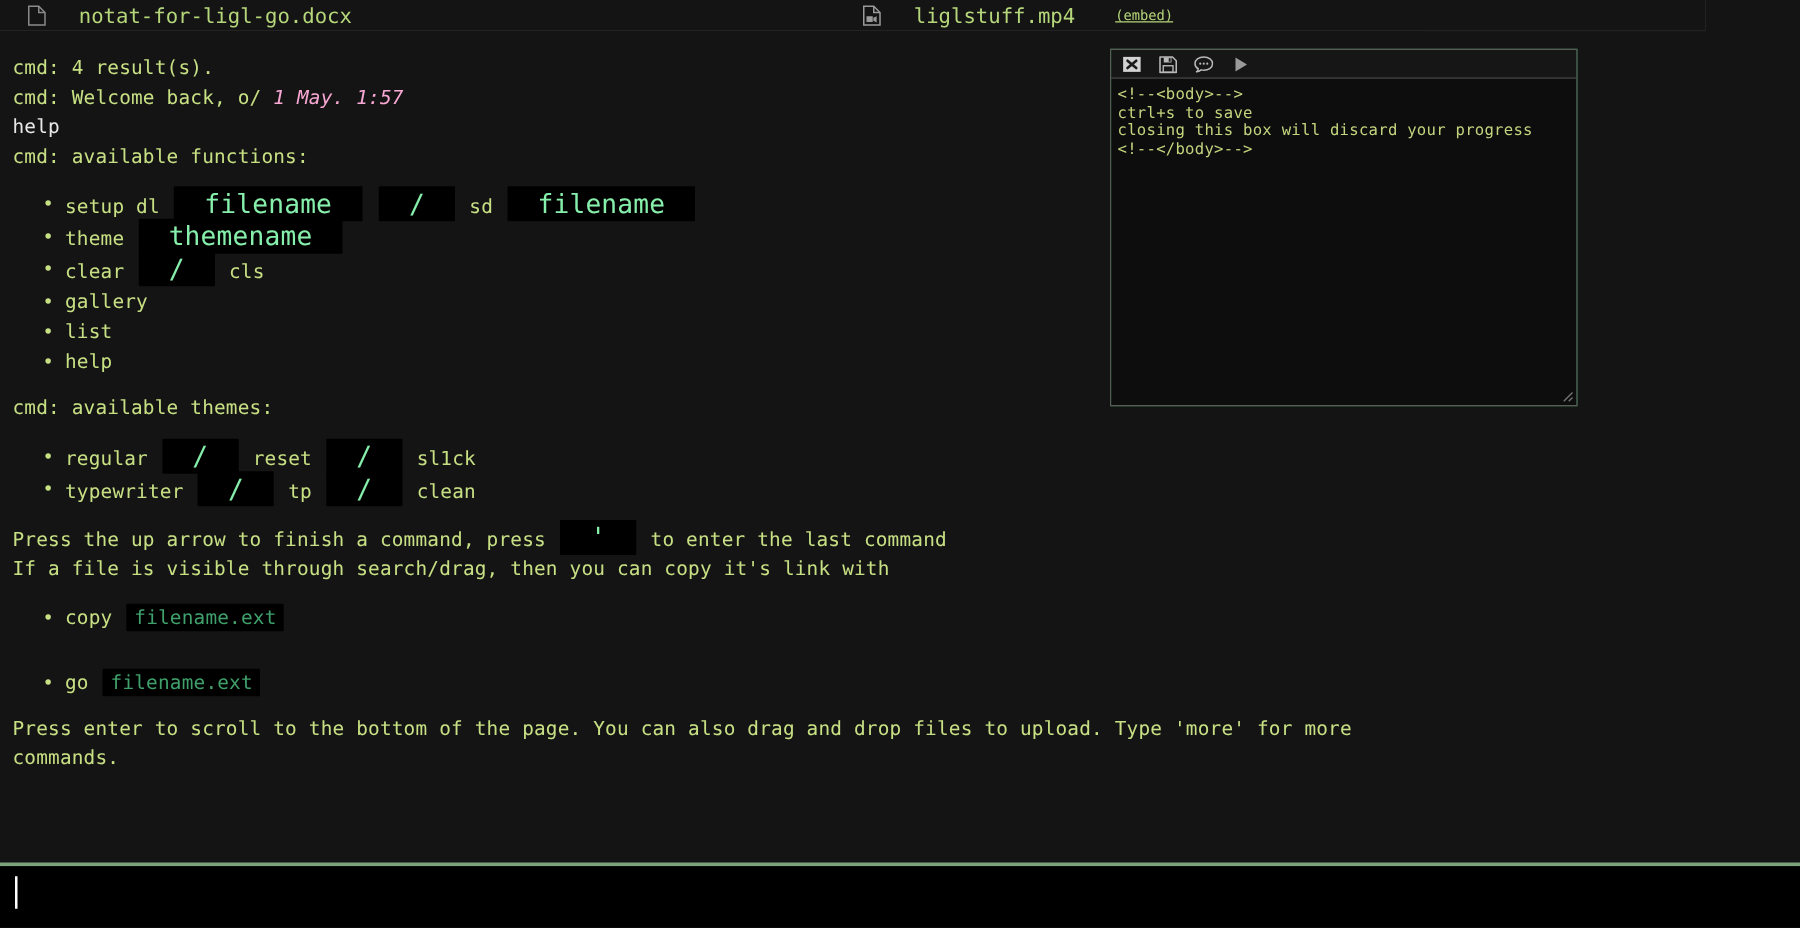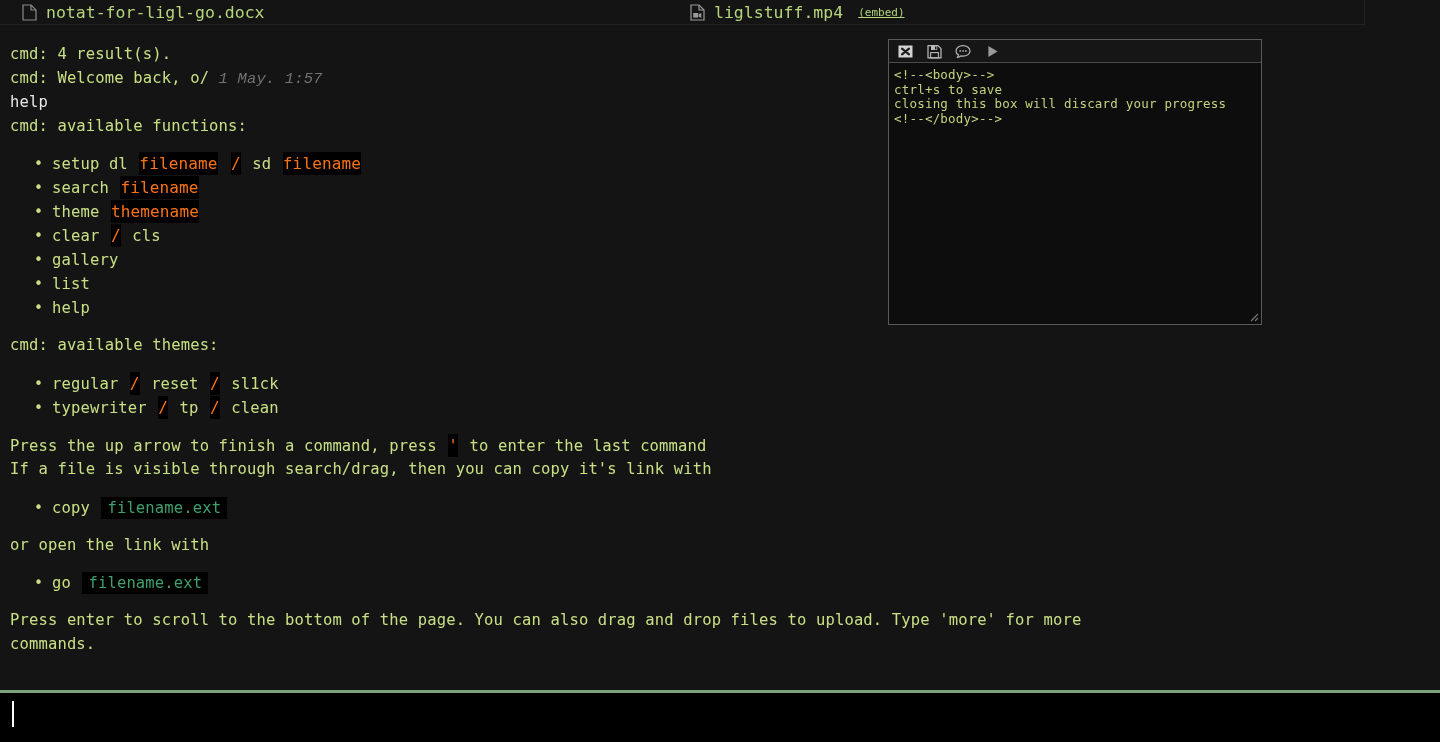--- a/index.html
+++ b/index.html
@@ -13,21 +13,21 @@
 
   
   #filebar{
     position:absolute; left:0; top:0; width:1365px; height:25px;
     background:#141414;
     border-bottom:1px solid #232323;
     border-right:1px solid #232323;
   }
   .file-entry{
     position:absolute; top:0; height:25px;
-    display:flex; align-items:center; gap:9px;
+    display:flex; align-items:center; gap:26px;
     white-space:nowrap;
   }
   #file-entry-0{ left:22px; }
   #file-entry-1{ left:690px; }
   .file-name{
     font-size:16.5px; color:#b5d67a; letter-spacing:0px;
   }
   .embed-link{
     font-size:11px; color:#b5d67a; text-decoration:underline;
     margin-left:6px; cursor:pointer;
@@ -40,37 +40,37 @@
   
   #terminal{
     position:absolute; left:0; top:25px; width:1140px; height:665px;
     background:#141414; padding:18px 0 0 0; overflow:hidden;
   }
   .tline{
     font-size:15.5px; line-height:23.5px; color:#c8e084;
     padding-left:10px; white-space:pre-wrap; letter-spacing:0.15px;
   }
   .plain-white{ color:#e8e8e8; }
-  .ts{ color:#737373; font-style:italic;font-family:Liberation Mono, monospace; }
+  .ts{ color:#f9a8d4; font-style:italic; }
   .spacer{ height:14px; }
 
   ul.tlist{ list-style:none; margin:0 0 0 0; padding:0; }
   ul.tlist li{
     position:relative;
     font-size:15.5px; line-height:24px; color:#c8e084;
     padding-left:52px; letter-spacing:0.15px;
   }
   ul.tlist li::before{
     content:"•"; position:absolute; left:34px; color:#c8e084; font-size:15px;
   }
   code.k{
-    background:#000000; color:#f97316;
-    padding:2px 0; margin:0 2px; border-radius:1px;
+    background:#000000; color:#86efac;
+    padding:2px 24px; margin:0 2px; border-radius:1px;
     font-family:"DejaVu Sans Mono","Liberation Mono",monospace;
-    font-size:16px;
+    font-size:21px;
   }
   code.kb{
     background:#000000; color:#3fa06b;
     padding:2px 6px; margin:16px 2px; border-radius:1px;
     font-family:"DejaVu Sans Mono","Liberation Mono",monospace;
     font-size:15.5px;
   }
 
   
   #editor{
@@ -157,21 +157,20 @@
 
   <div class="tline"><span>cmd: Welcome back, o/</span> <span class="ts">1 May. 1:57</span></div>
 
   <div class="tline plain-white">help</div>
 
   <div class="tline">cmd: available functions:</div>
 
   <div class="spacer"></div>
   <ul class="tlist" id="functions-list">
       <li><span>setup dl </span><code class="k">filename</code><span> </span><code class="k">/</code><span> sd </span><code class="k">filename</code></li>
-      <li><span>search </span><code class="k">filename</code></li>
       <li><span>theme </span><code class="k">themename</code></li>
       <li><span>clear </span><code class="k">/</code><span> cls</span></li>
       <li><span>gallery</span></li>
       <li><span>list</span></li>
       <li><span>help</span></li>
     </ul>
   <div class="spacer"></div>
 
   <div class="tline">cmd: available themes:</div>
 
@@ -185,21 +184,20 @@
   <div class="tline"><span>Press the up arrow to finish a command, press</span> <code class="k">'</code> <span>to enter the last command</span></div>
 
   <div class="tline">If a file is visible through search/drag, then you can copy it's link with</div>
 
   <div class="spacer"></div>
   <ul class="tlist" id="copy-list">
       <li><span>copy </span><code class="kb">filename.ext</code></li>
     </ul>
   <div class="spacer"></div>
 
-  <div class="tline">or open the link with</div>
 
   <div class="spacer"></div>
   <ul class="tlist" id="go-list">
       <li><span>go </span><code class="kb">filename.ext</code></li>
     </ul>
   <div class="spacer"></div>
 
   <div class="tline">Press enter to scroll to the bottom of the page. You can also drag and drop files to upload. Type 'more' for more commands.</div>
 
 </div>

